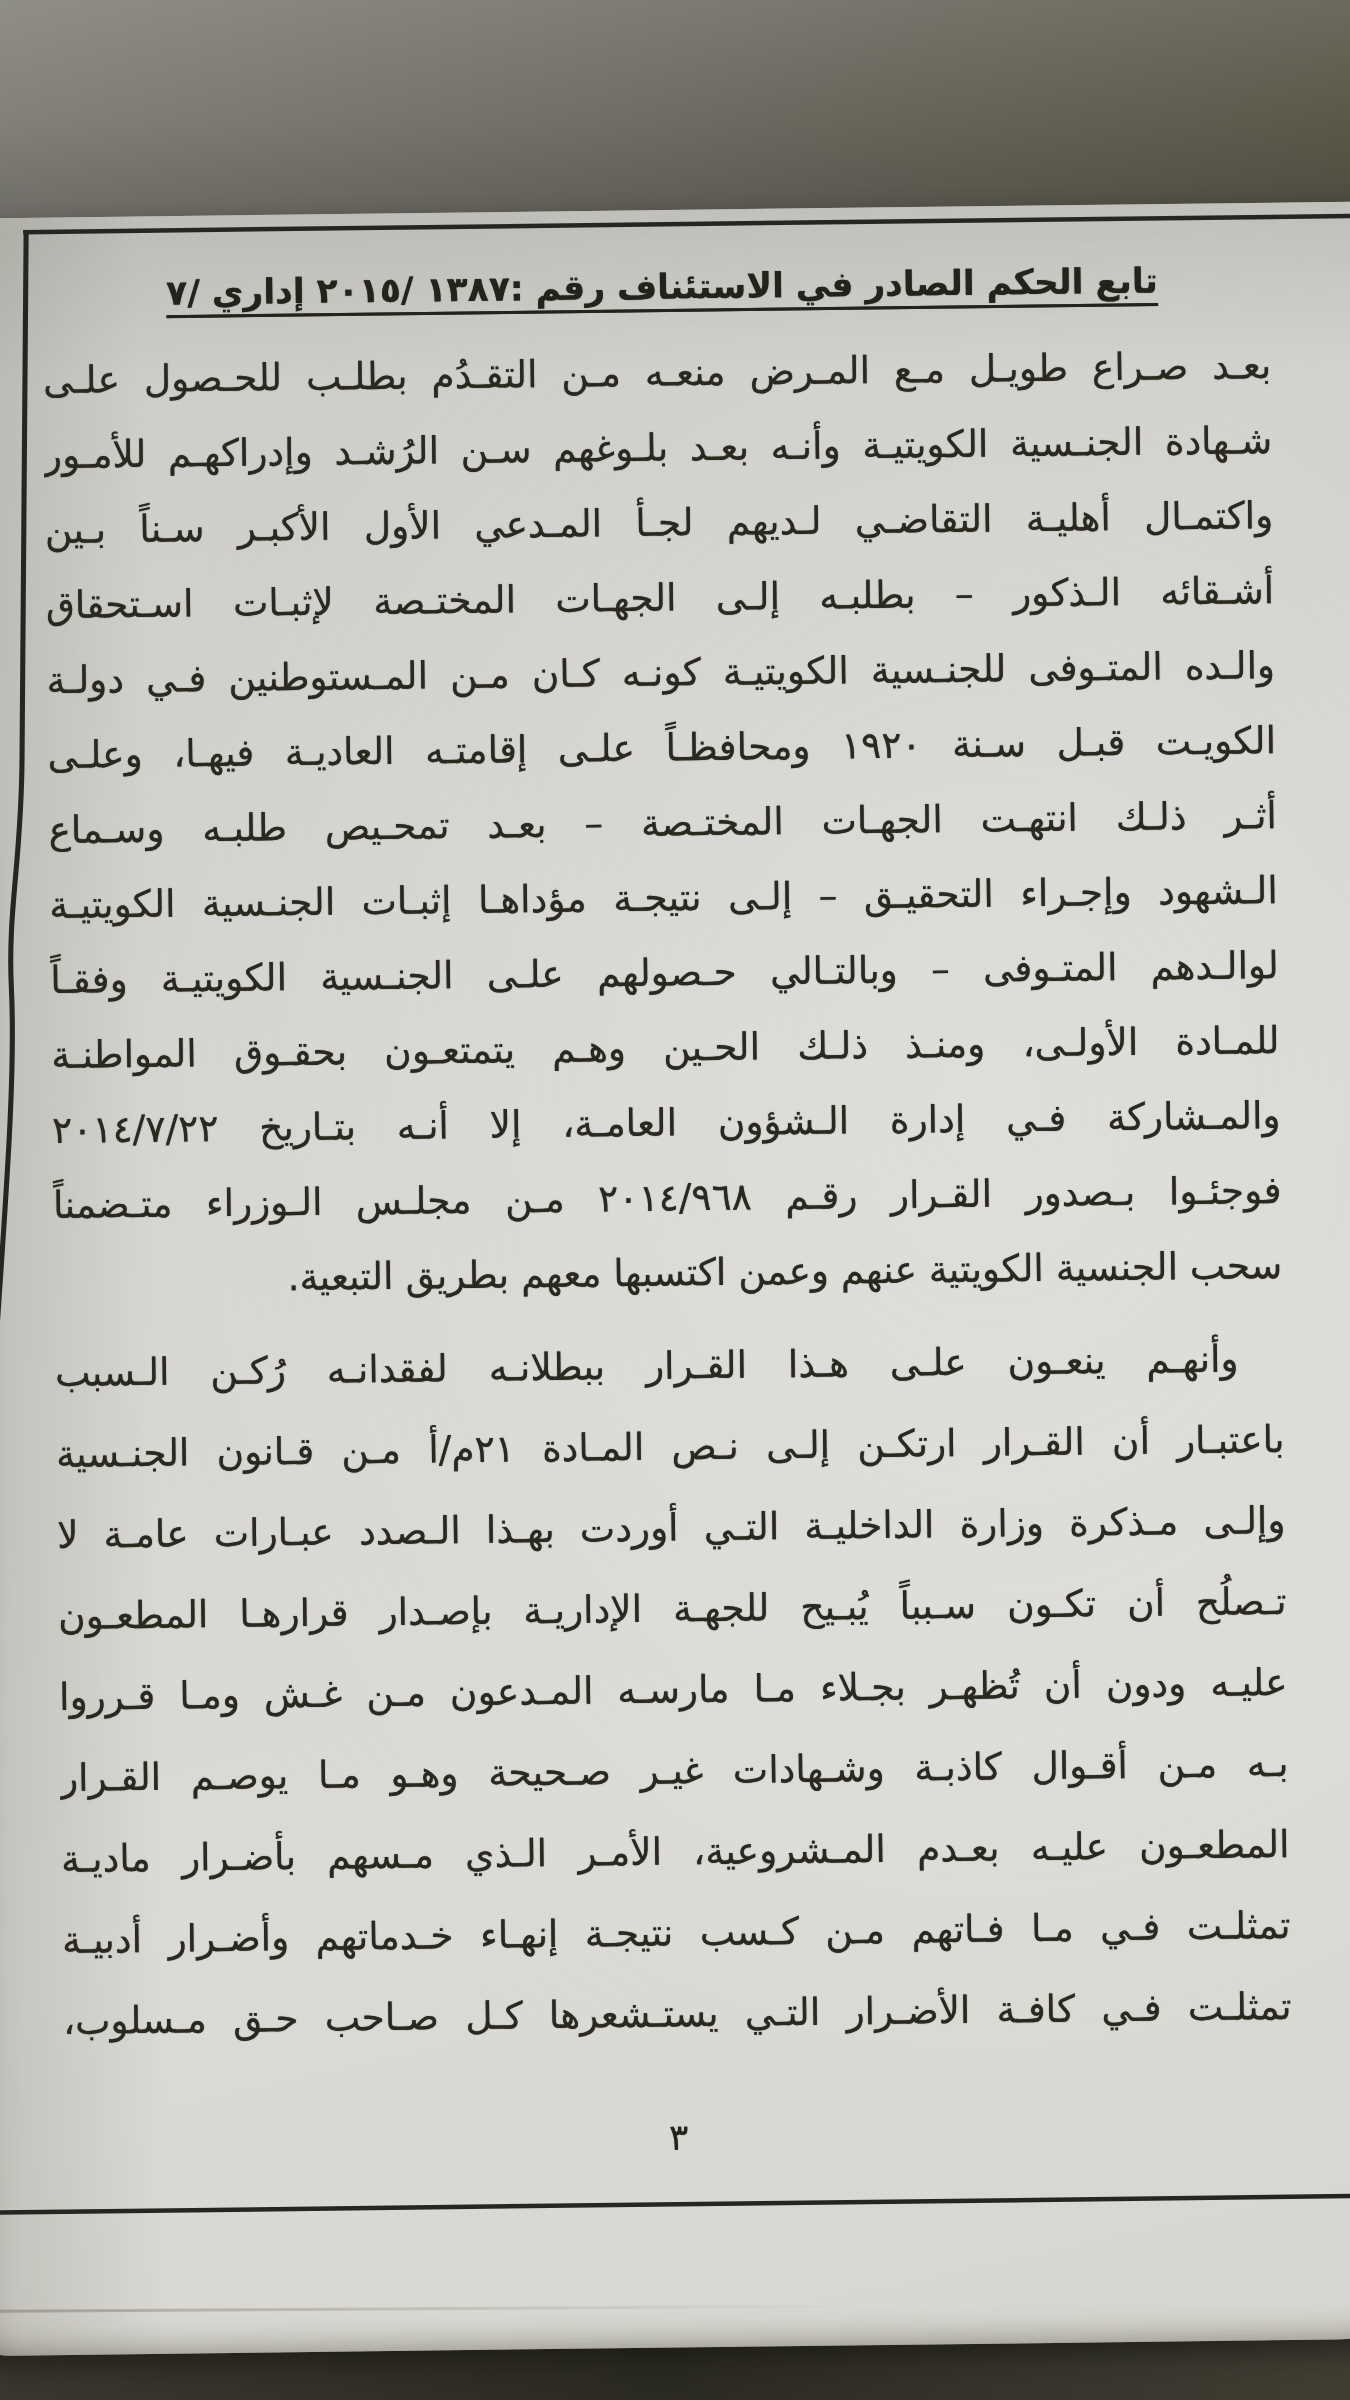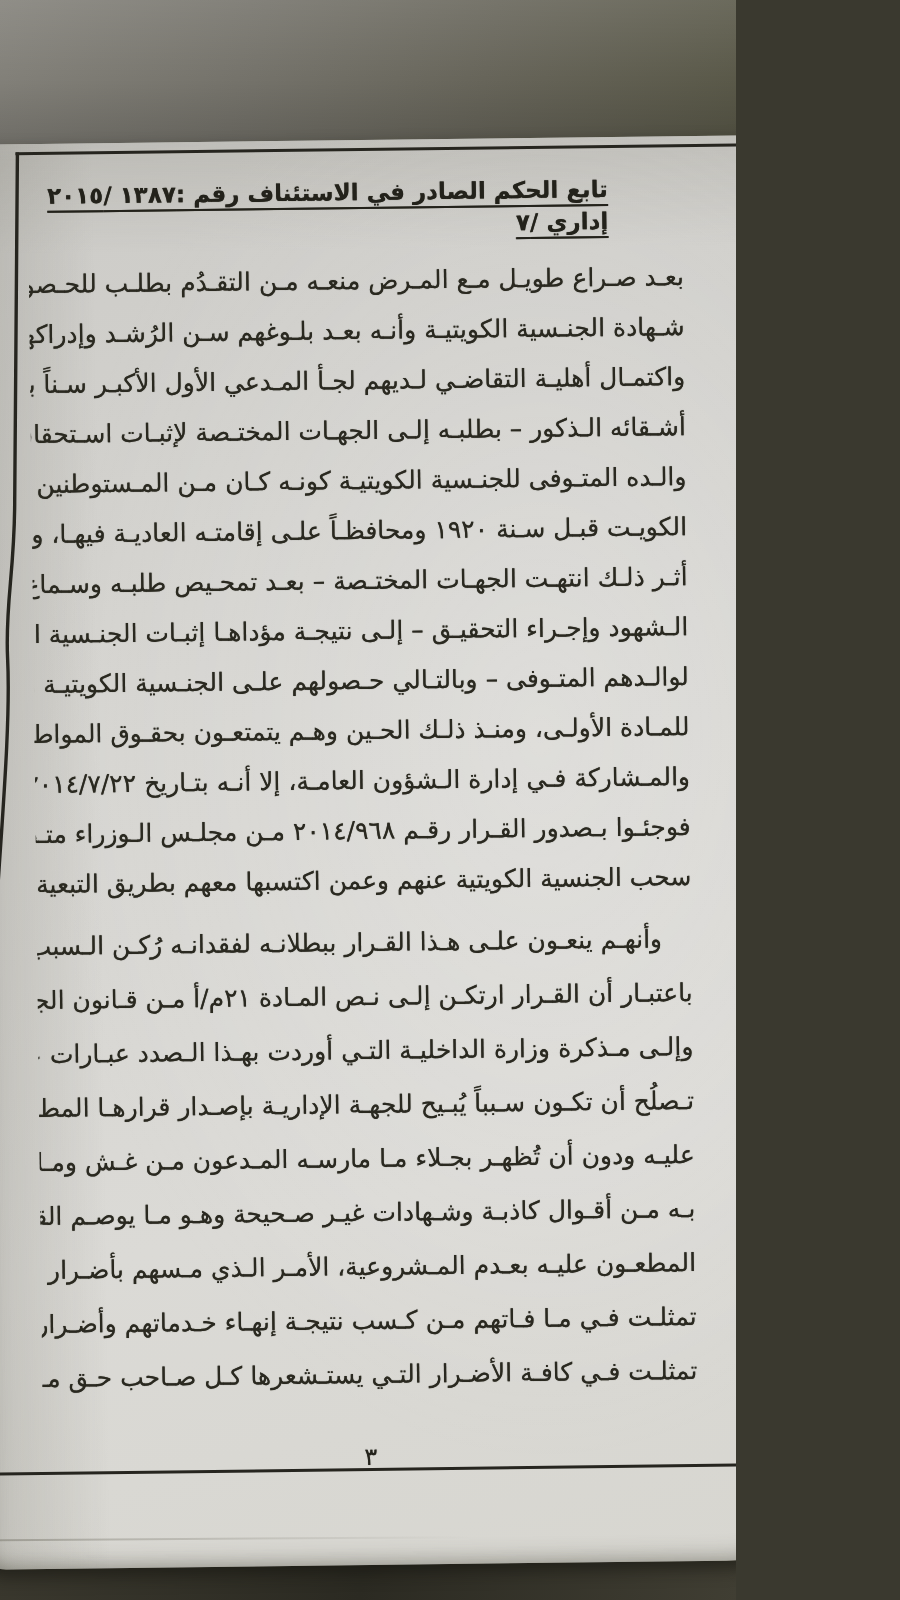--- a/index.html
+++ b/index.html
@@ -1,17 +1,17 @@
 <!DOCTYPE html>
 <html lang="ar"><head>
 <meta charset="utf-8">
 <style>
   html,body{margin:0;padding:0;background:#3a392f;}
   .photo{
-    position:relative;width:736px;height:1600px;overflow:hidden;
+    position:relative;width:900px;height:1600px;overflow:hidden;
     background:#4a4940;
     font-family:"DejaVu Sans",sans-serif;
   }
   .desk-top{
     position:absolute;top:0;left:0;right:0;height:175px;
     background:linear-gradient(100deg,#83817a 0%,#74726a 35%,#67655a 65%,#595848 100%);
   }
   .desk-top::after{
     content:"";position:absolute;inset:0;
     background:linear-gradient(to bottom,rgba(255,255,255,0.10),rgba(0,0,0,0.00) 45%,rgba(0,0,0,0.22) 100%);

